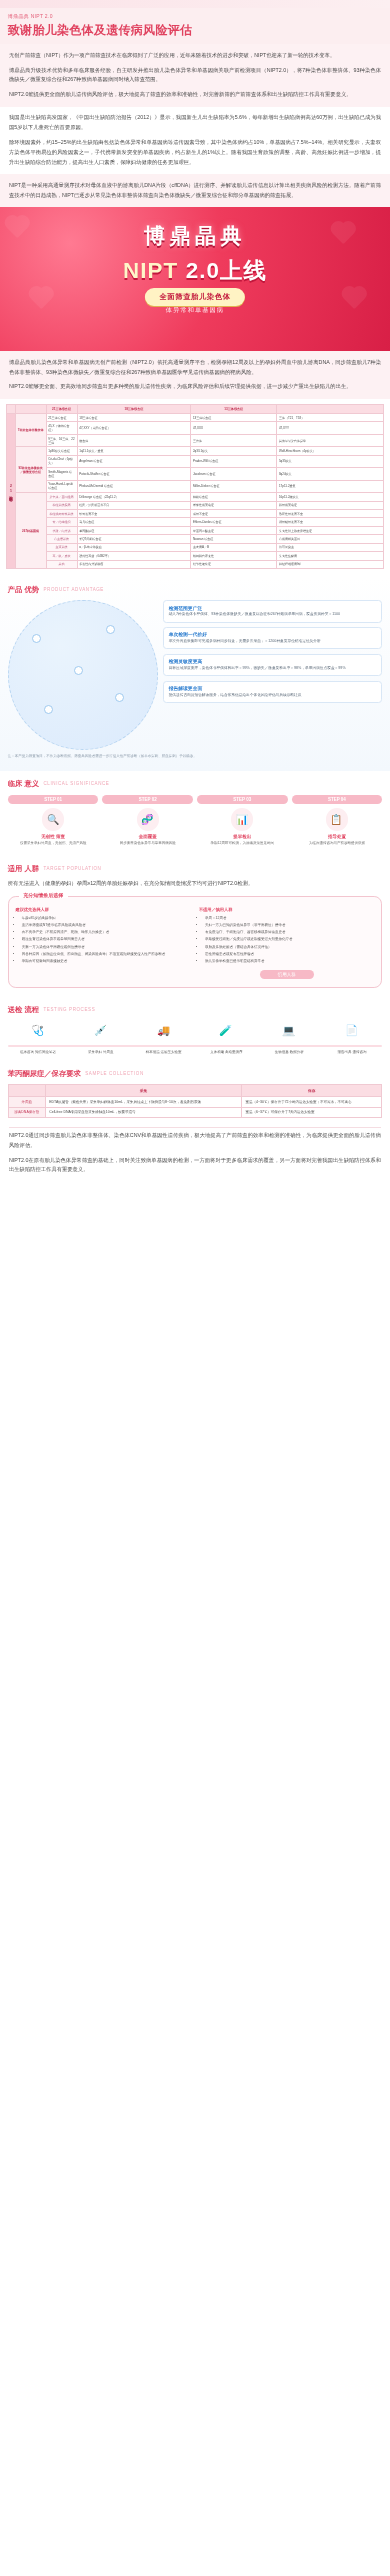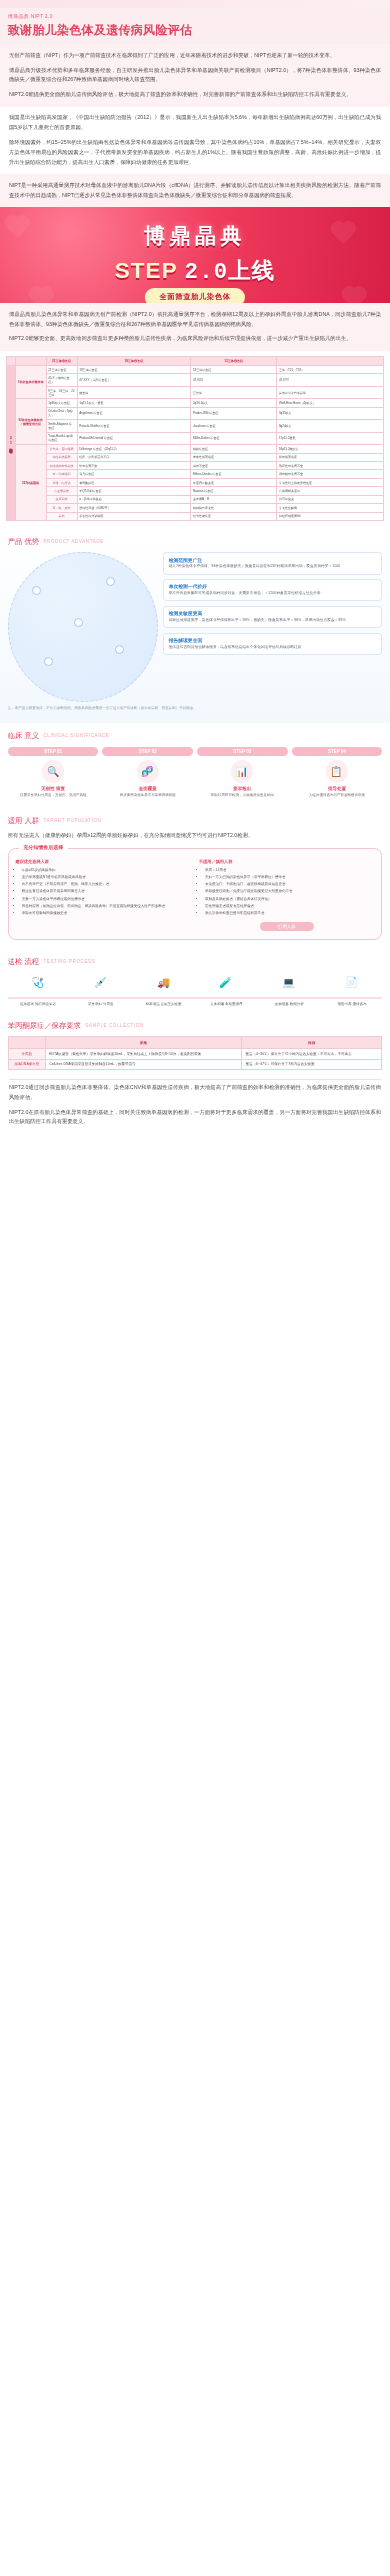--- a/index.html
+++ b/index.html
@@ -41,21 +41,21 @@
   .plain { padding:6.7px 9px; }
   .plain p { margin:0 0 5px 0; font-size:5.3px; line-height:1.85; text-align:justify; color:#4a4a4a; }
   .plain p:last-child { margin-bottom:0; }
 
   
   .topdeco { height:7.8px; background:linear-gradient(90deg,#fbe3e8,#fceff1); }
 
   
   .hero {
     position:relative;
-    height:96px;
+    height:144px;
     background: radial-gradient(circle at 18% 25%, #ff7a92 0%, #ef3b5c 45%, #d81f46 100%);
     overflow:hidden;
     color:#fff;
   }
   .hero .hearts { position:absolute; inset:0; opacity:.25; }
   .hero .heart {
     position:absolute; width:14.6px; height:14.6px; background:#ffd5dd;
     transform:rotate(45deg); border-radius:1.7px; opacity:.35;
   }
   .hero .heart:before, .hero .heart:after{
@@ -68,21 +68,21 @@
     font-size:21px; font-weight:bold; letter-spacing:4.5px;
     color:#fff;
     text-shadow:0 1.7px 0 #b3173a, 0 0 6.7px rgba(255,200,210,.6);
   }
   .hero .nipt {
     position:absolute; top:48px; left:0; right:0; text-align:center;
     font-size:22.4px; font-weight:bold; letter-spacing:1.1px;
     color:#fff6c9;
     text-shadow:0 1.7px 0 #c2173c;
   }
-  .hero .nipt span.on { color:#fff;font-family:Liberation Mono, monospace; }
+  .hero .nipt span.on { color:#fff; }
   .hero .ribbon {
     position:absolute; top:81px; left:50%; transform:translateX(-50%);
     background:#fff3c4; color:#c2173c; font-size:7.3px; font-weight:bold;
     padding:3.9px 14.6px; border-radius:9px; letter-spacing:0.6px;
     box-shadow:0 1.1px 0 #e0b24e;
     white-space:nowrap;
   }
   .hero .ribbon2 {
     position:absolute; top:99px; left:50%; transform:translateX(-50%);
     font-size:6.2px; color:#ffe9ee; letter-spacing:1.1px;
@@ -113,21 +113,21 @@
   table.cmp td.vertlab span {
     writing-mode:vertical-rl; text-orientation:upright; letter-spacing:0.6px; font-size:3.4px;
   }
 
   
   .adv {
     background:linear-gradient(180deg,#ffffff,#f3f8fd);
     padding:7.8px 7.8px 11.2px 7.8px;
   }
   .blk-title { display:flex; align-items:center; gap:4.5px; margin-bottom:5.6px; }
-  .blk-title .cn { font-size:7.3px; font-weight:normal; color:#e0425f; }
+  .blk-title .cn { font-size:7.3px; font-weight:bold; color:#e0425f; }
   .blk-title .en { font-size:4.5px; color:#f0a7b6; letter-spacing:0.6px; }
   .adv-body { display:flex; gap:5.6px; }
   .adv-left { width:40%; position:relative; }
   .bubble {
     width:100%; aspect-ratio:1/1; border-radius:50%;
     background:radial-gradient(circle at 35% 30%, #eaf4fd, #dbeafc);
     position:relative;
     border:0.6px dashed #b9d6f2;
   }
   .bubble .dot {
@@ -234,21 +234,21 @@
 
   <div class="hero">
     <div class="hearts">
       <div class="heart" style="left:10px;top:13.4px"></div>
       <div class="heart" style="left:336px;top:19px"></div>
       <div class="heart" style="left:34px;top:84px"></div>
       <div class="heart" style="left:347px;top:84px"></div>
     </div>
     <div class="brandline">博鼎晶典</div>
     <div class="nipt">
-      <span>STEP</span>
+      <span>NIPT</span>
       <span class="on">2.0上线</span>
     </div>
     <div class="ribbon">全面筛查胎儿染色体</div>
     <div class="ribbon2">体异常和单基因病</div>
   </div>
 
   <div class="band">
     <p>博鼎晶典胎儿染色体异常和单基因病无创产前检测（NIPT2.0）依托高通量测序平台，检测孕期12周及以上的孕妇外周血中胎儿游离DNA，同步筛查胎儿7种染色体非整倍体、93种染色体微缺失／微重复综合征和267种致病单基因医学罕见遗传病基因病的靶病风险。</p>
     <p>NIPT2.0能够更全面、更高效地同步筛查出更多种类的胎儿遗传性疾病，为临床风险评估和后续管理提供依据，进一步减少产重出生缺陷儿的出生。</p>
   </div>

